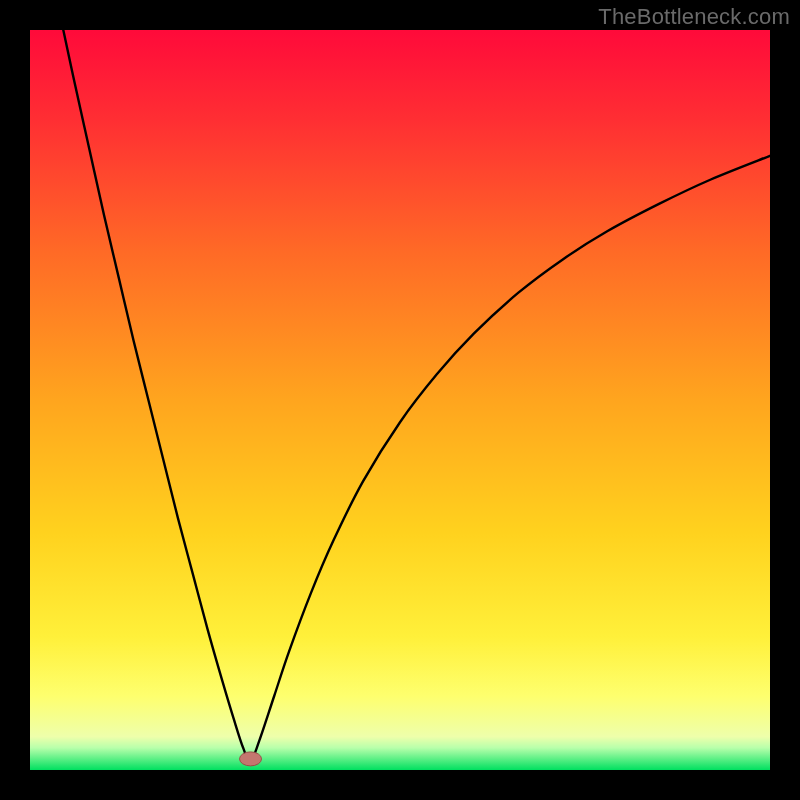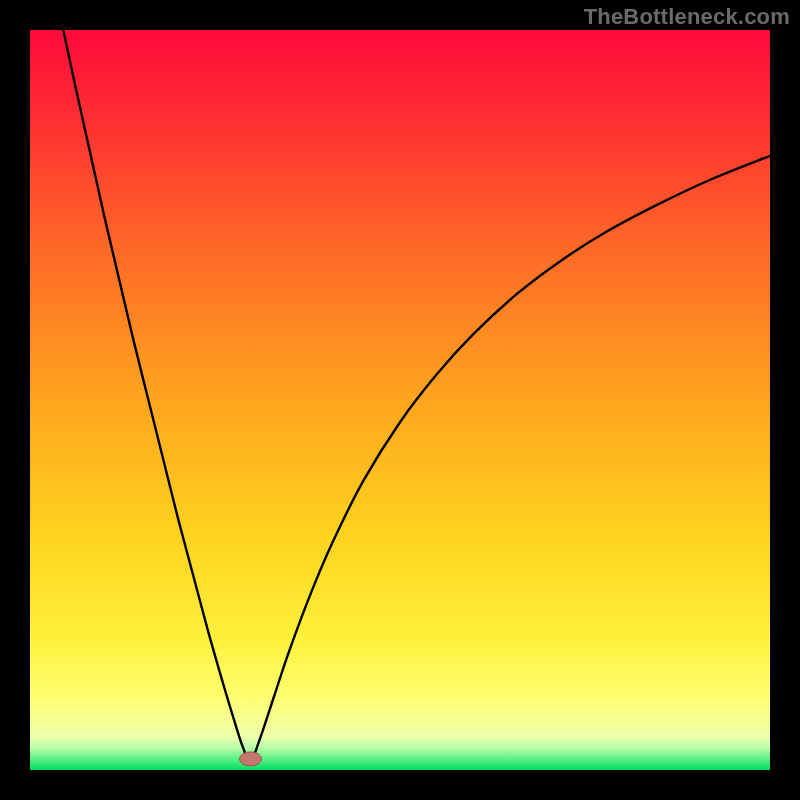--- a/index.html
+++ b/index.html
@@ -16,21 +16,21 @@
     width: 800px;
     height: 800px;
     background: #000;
   }
   .watermark {
     position: absolute;
     top: 4px;
     right: 10px;
     color: #6a6a6a;
     font-size: 22px;
-    font-weight: 700;
+    font-weight: 400;
     letter-spacing: 0.2px;
     z-index: 10;
   }
   svg {
     position: absolute;
     top: 0;
     left: 0;
   }
 </style>
 </head>

